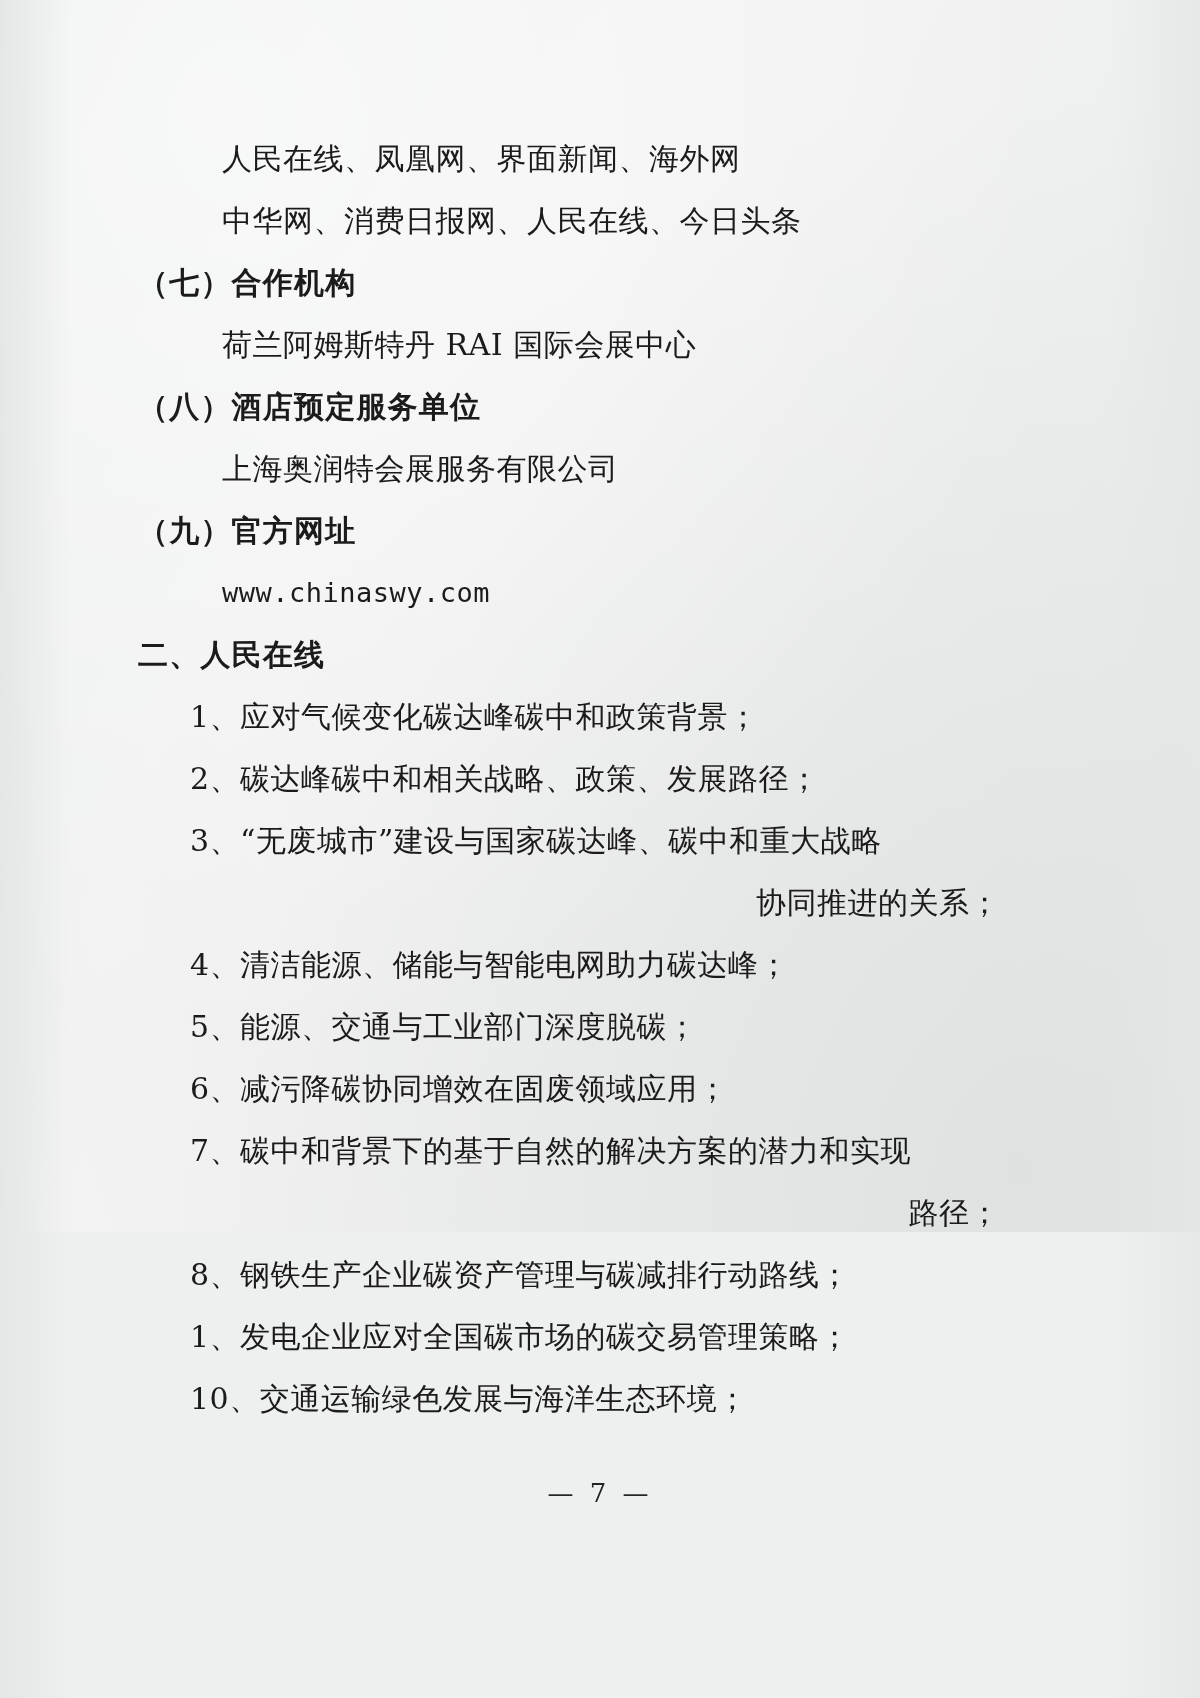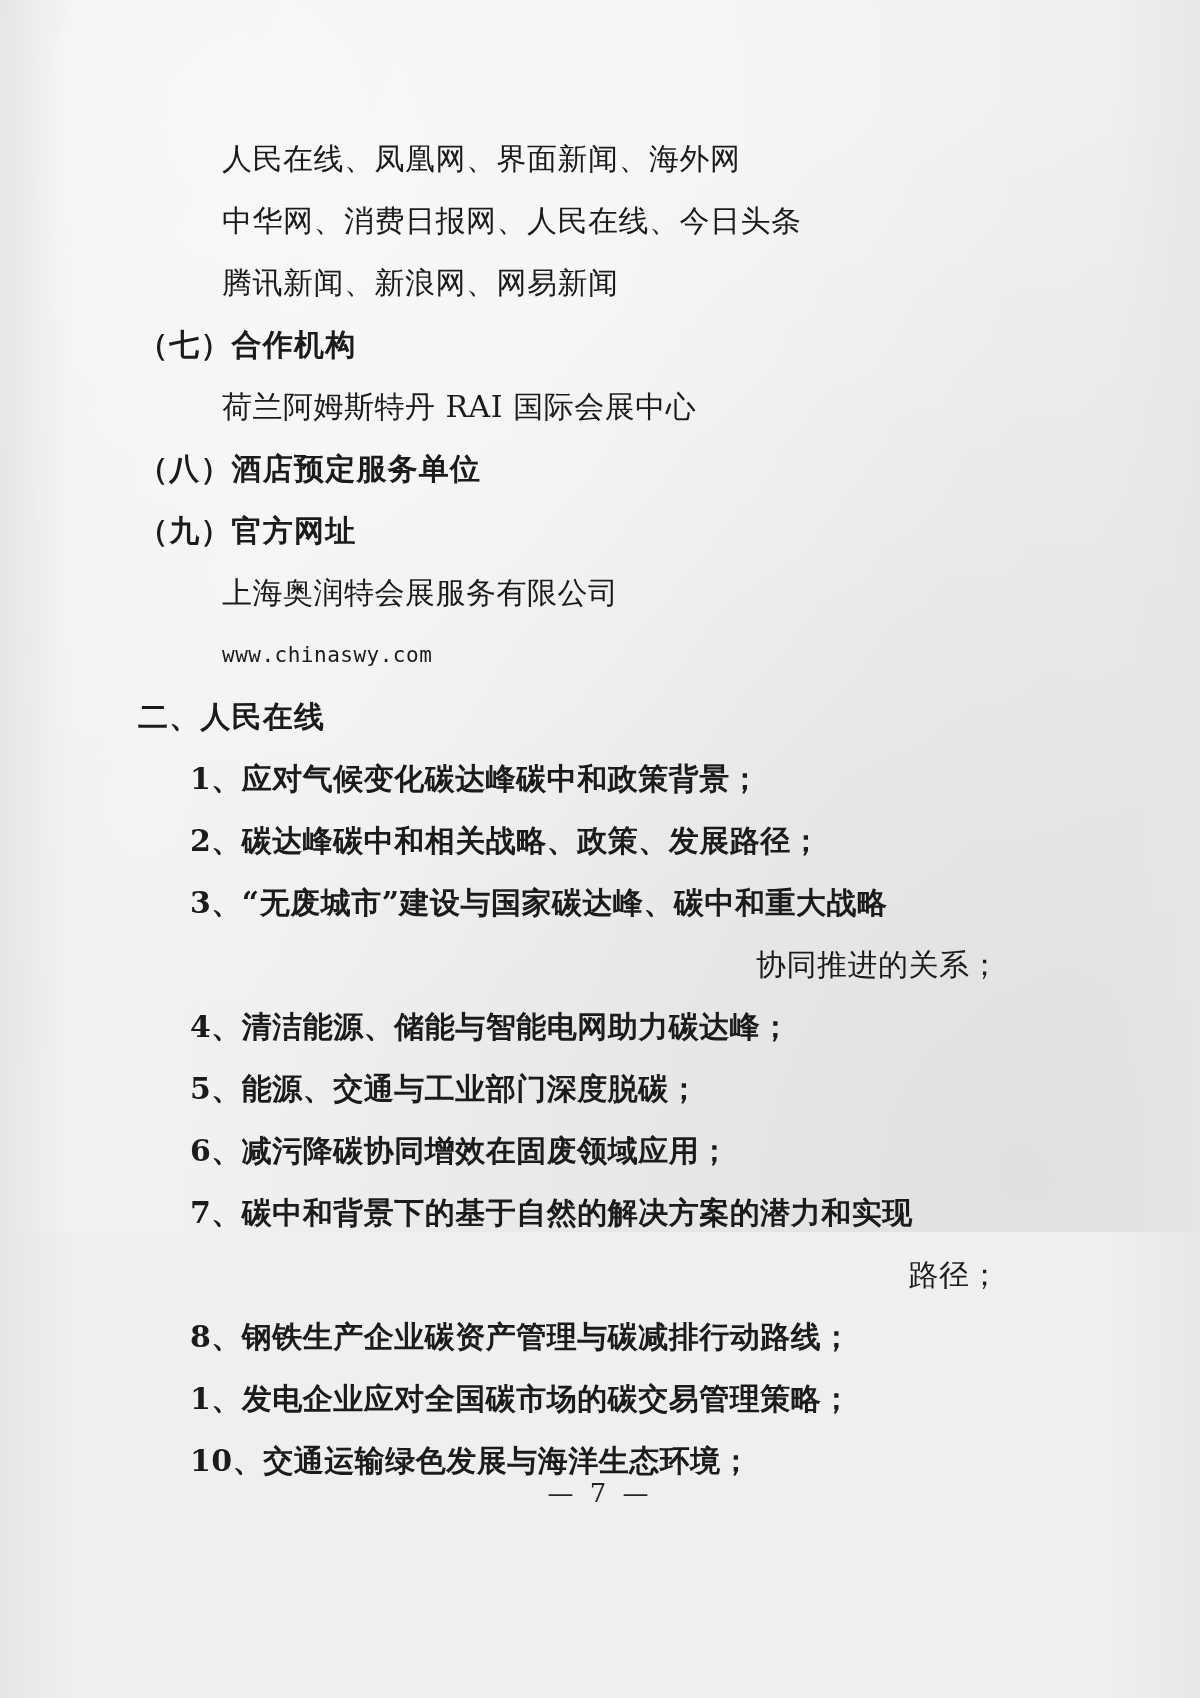--- a/index.html
+++ b/index.html
@@ -43,33 +43,32 @@
     letter-spacing: 0.5px;
   }
   .indent-1 {
     padding-left: 92px;
   }
   .indent-head {
     padding-left: 8px;
   }
   .indent-item {
     padding-left: 60px;
-    font-weight: bold;
   }
   .hang {
     padding-left: 0px;
     text-align: right;
   }
   .bold {
     font-weight: bold;
     letter-spacing: 1.2px;
   }
   .mono {
     font-family: "DejaVu Sans Mono", monospace;
-    font-size: 21px;
+    font-size: 27px;
     letter-spacing: 0.5px;
   }
   .footer {
     position: absolute;
     left: 0;
     top: 1478px;
     width: 1200px;
     text-align: center;
     font-size: 26px;
     color: #242424;
@@ -94,26 +93,25 @@
 </head>
 <body>
 
 <div class="page">
   <div class="smudge-a"></div>
   <div class="smudge-b"></div>
 
   <div class="content" id="doc-body">
       <div class="line indent-1">人民在线、凤凰网、界面新闻、海外网</div>
       <div class="line indent-1">中华网、消费日报网、人民在线、今日头条</div>
-      <div class="line indent-1">腾讯新闻、新浪网、网易新闻</div>
       <div class="line indent-head bold">（七）合作机构</div>
       <div class="line indent-1">荷兰阿姆斯特丹 RAI 国际会展中心</div>
       <div class="line indent-head bold">（八）酒店预定服务单位</div>
+      <div class="line indent-1">上海奥润特会展服务有限公司</div>
       <div class="line indent-head bold">（九）官方网址</div>
-      <div class="line indent-1">上海奥润特会展服务有限公司</div>
       <div class="line indent-1 mono">www.chinaswy.com</div>
       <div class="line indent-head bold">二、人民在线</div>
       <div class="line indent-item">1、应对气候变化碳达峰碳中和政策背景；</div>
       <div class="line indent-item">2、碳达峰碳中和相关战略、政策、发展路径；</div>
       <div class="line indent-item">3、“无废城市”建设与国家碳达峰、碳中和重大战略</div>
       <div class="line hang">协同推进的关系；</div>
       <div class="line indent-item">4、清洁能源、储能与智能电网助力碳达峰；</div>
       <div class="line indent-item">5、能源、交通与工业部门深度脱碳；</div>
       <div class="line indent-item">6、减污降碳协同增效在固废领域应用；</div>
       <div class="line indent-item">7、碳中和背景下的基于自然的解决方案的潜力和实现</div>

